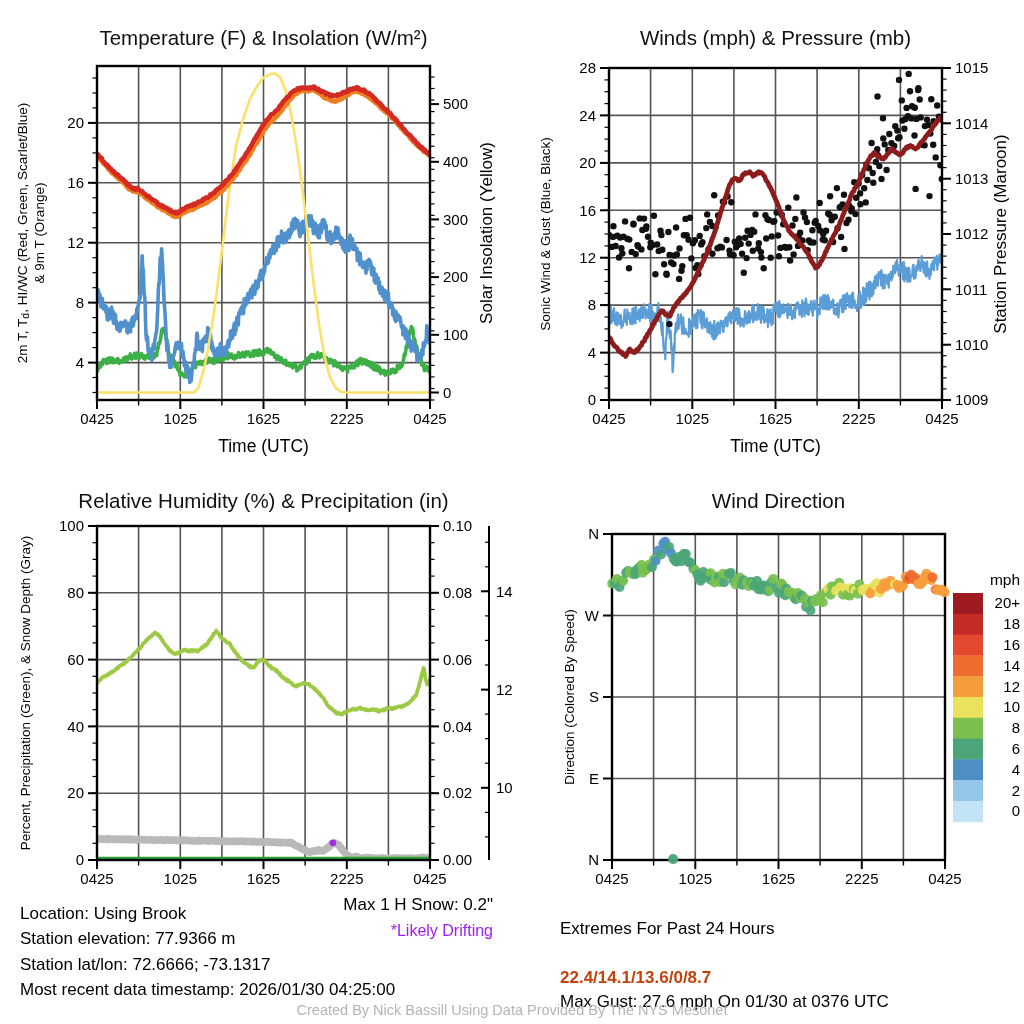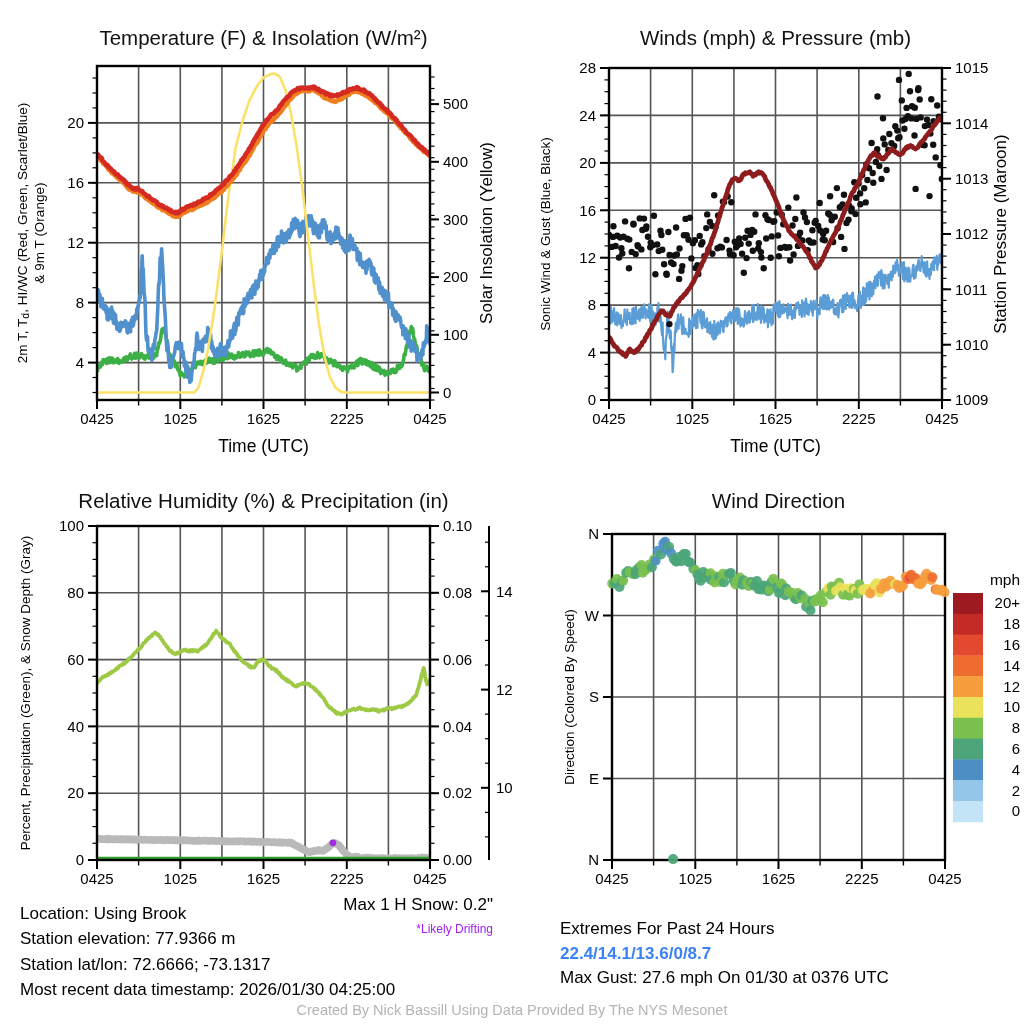--- a/index.html
+++ b/index.html
@@ -2,21 +2,21 @@
 <html><head>
 <meta charset="utf-8">
 <style>
   html,body{margin:0;padding:0;background:#fff;}
   body{width:1024px;height:1024px;font-family:"Liberation Sans",sans-serif;}
   #stage{position:relative;width:1024px;height:1024px;background:#fff;overflow:hidden;}
   #charts{position:absolute;left:0;top:0;font-family:"Liberation Sans",sans-serif;}
   .txt{position:absolute;color:#000;}
   .info{left:20px;top:901px;font-size:17px;line-height:25.3px;white-space:nowrap;}
   .snow{left:150px;top:895px;width:343px;text-align:right;font-size:17px;}
-  .snow .drift{font-size:12px;margin-top:7px;}
+  .snow .drift{font-size:16px;margin-top:7px;}
   .ext{left:560px;top:917px;width:443px;font-size:17px;line-height:24.6px;}
   .ext .vals{font-weight:bold;}
   .footer{left:0;top:1002px;width:1024px;text-align:center;font-size:14.5px;color:#b4b4b4;}
 </style>
 </head>
 <body>
 
 <div id="stage">
   <svg id="charts" width="1024" height="1024">
       <clipPath id="clip0">
@@ -869,18 +869,18 @@
     <div>Most recent data timestamp: 2026/01/30 04:25:00</div>
   </div>
 
   <div class="txt snow">
     <div>Max 1 H Snow: 0.2"</div>
     <div class="drift" style="color: rgb(160, 32, 240);">*Likely Drifting</div>
   </div>
 
   <div class="txt ext">
     <div>Extremes For Past 24 Hours</div>
-    <div class="vals" style="color: #3b82f6;">22.4/14.1/13.6/0/8.7</div>
+    <div class="vals" style="color: #c2410c; margin-top: 24px;">22.4/14.1/13.6/0/8.7</div>
     <div>Max Gust: 27.6 mph On 01/30 at 0376 UTC</div>
   </div>
 
   <div class="txt footer">Created By Nick Bassill Using Data Provided By The NYS Mesonet</div>
 </div>
 
 </body></html>

